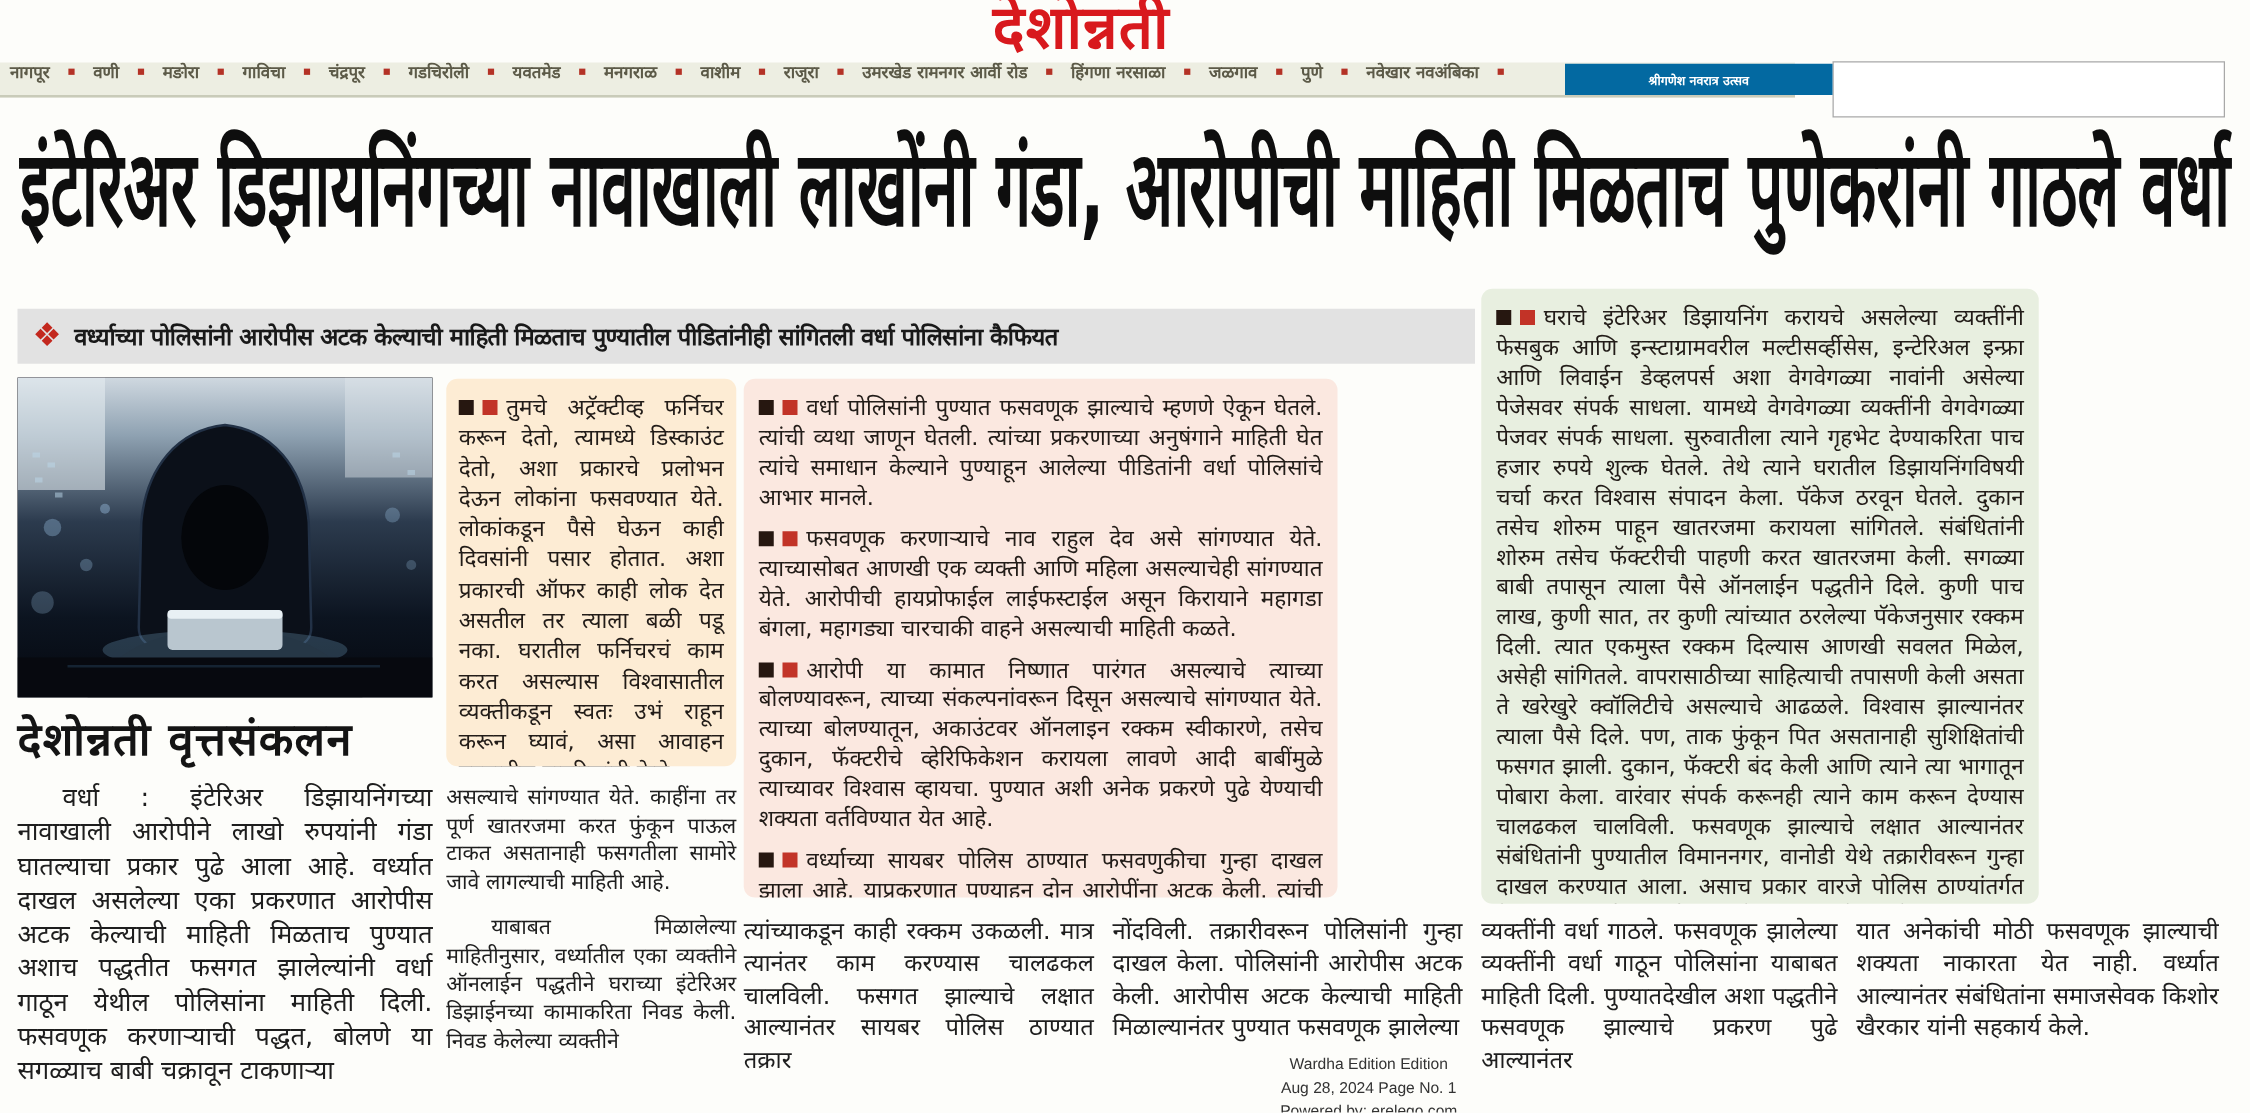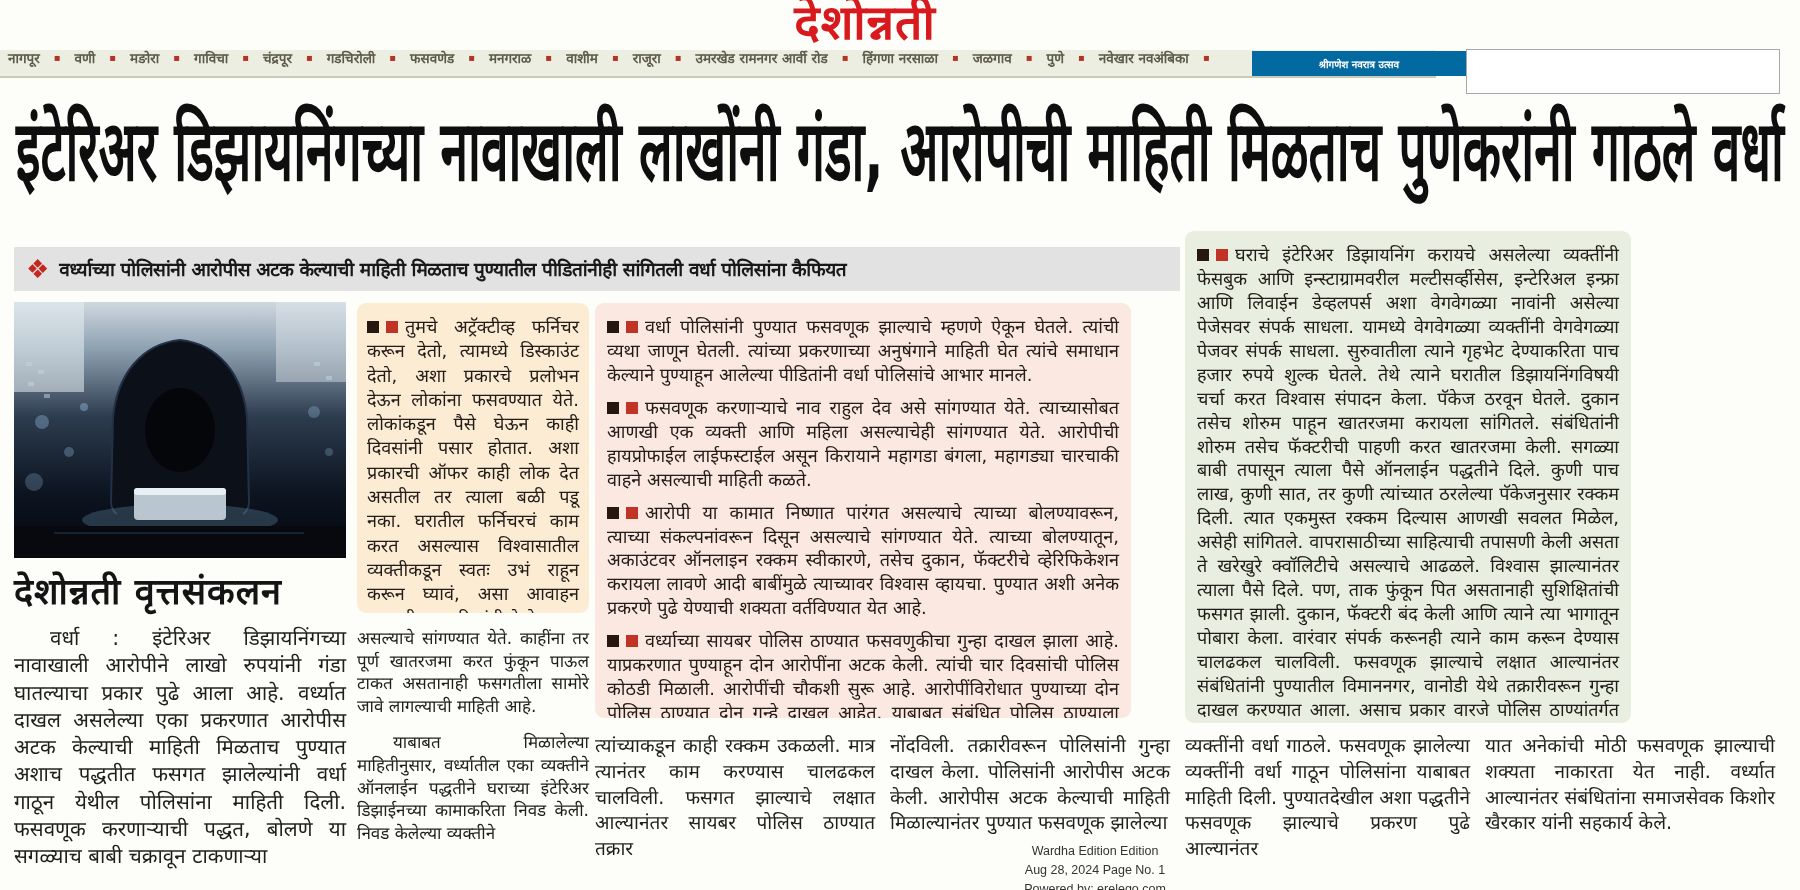--- a/index.html
+++ b/index.html
@@ -72,21 +72,21 @@
   .lead{font-weight:normal;}
 
   .col2{position:absolute;left:357px;top:303px;width:232px;}
   .col2 .body-text{font-size:17px;margin-top:14px;}
 
   .box{box-sizing:border-box;border-radius:9px;overflow:hidden;color:#221c18;}
   .box p{margin:0 0 9px;text-align:justify;}
   .box p:last-child{margin-bottom:0;}
   .box.peach{background:#fdecd4;padding:12px 10px;height:310px;font-size:18px;line-height:1.35;}
   .box.pink{
-    position:absolute;left:595px;top:303px;width:536px;height:415px;
+    position:absolute;left:595px;top:303px;width:475px;height:415px;
     background:#fbe8e0;padding:12px;font-size:18px;line-height:1.33;
   }
   .box.green{
     position:absolute;left:1185px;top:231px;width:446px;height:492px;
     background:#e8efe0;padding:12px;font-size:18px;line-height:1.33;
   }
 
   .sq{display:inline-block;width:12px;height:12px;margin-right:7px;vertical-align:baseline;}
   .sq-b{background:#261710;}
   .sq-r{background:#c23327;}
@@ -113,21 +113,21 @@
   <div class="masthead">देशोन्नती</div>
 
   <div class="navstrip">
     <div class="nav-items">
       <span class="nav-item">नागपूर</span>
       <span class="nav-item">वणी</span>
       <span class="nav-item">मङोरा</span>
       <span class="nav-item">गाविचा</span>
       <span class="nav-item">चंद्रपूर</span>
       <span class="nav-item">गडचिरोली</span>
-      <span class="nav-item">फसवणेड</span>
+      <span class="nav-item">यवतमेड</span>
       <span class="nav-item">मनगराळ</span>
       <span class="nav-item">वाशीम</span>
       <span class="nav-item">राजूरा</span>
       <span class="nav-item">उमरखेड रामनगर आर्वी रोड</span>
       <span class="nav-item">हिंगणा नरसाळा</span>
       <span class="nav-item">जळगाव</span>
       <span class="nav-item">पुणे</span>
       <span class="nav-item">नवेखार नवअंबिका</span>
     </div>
   </div>

